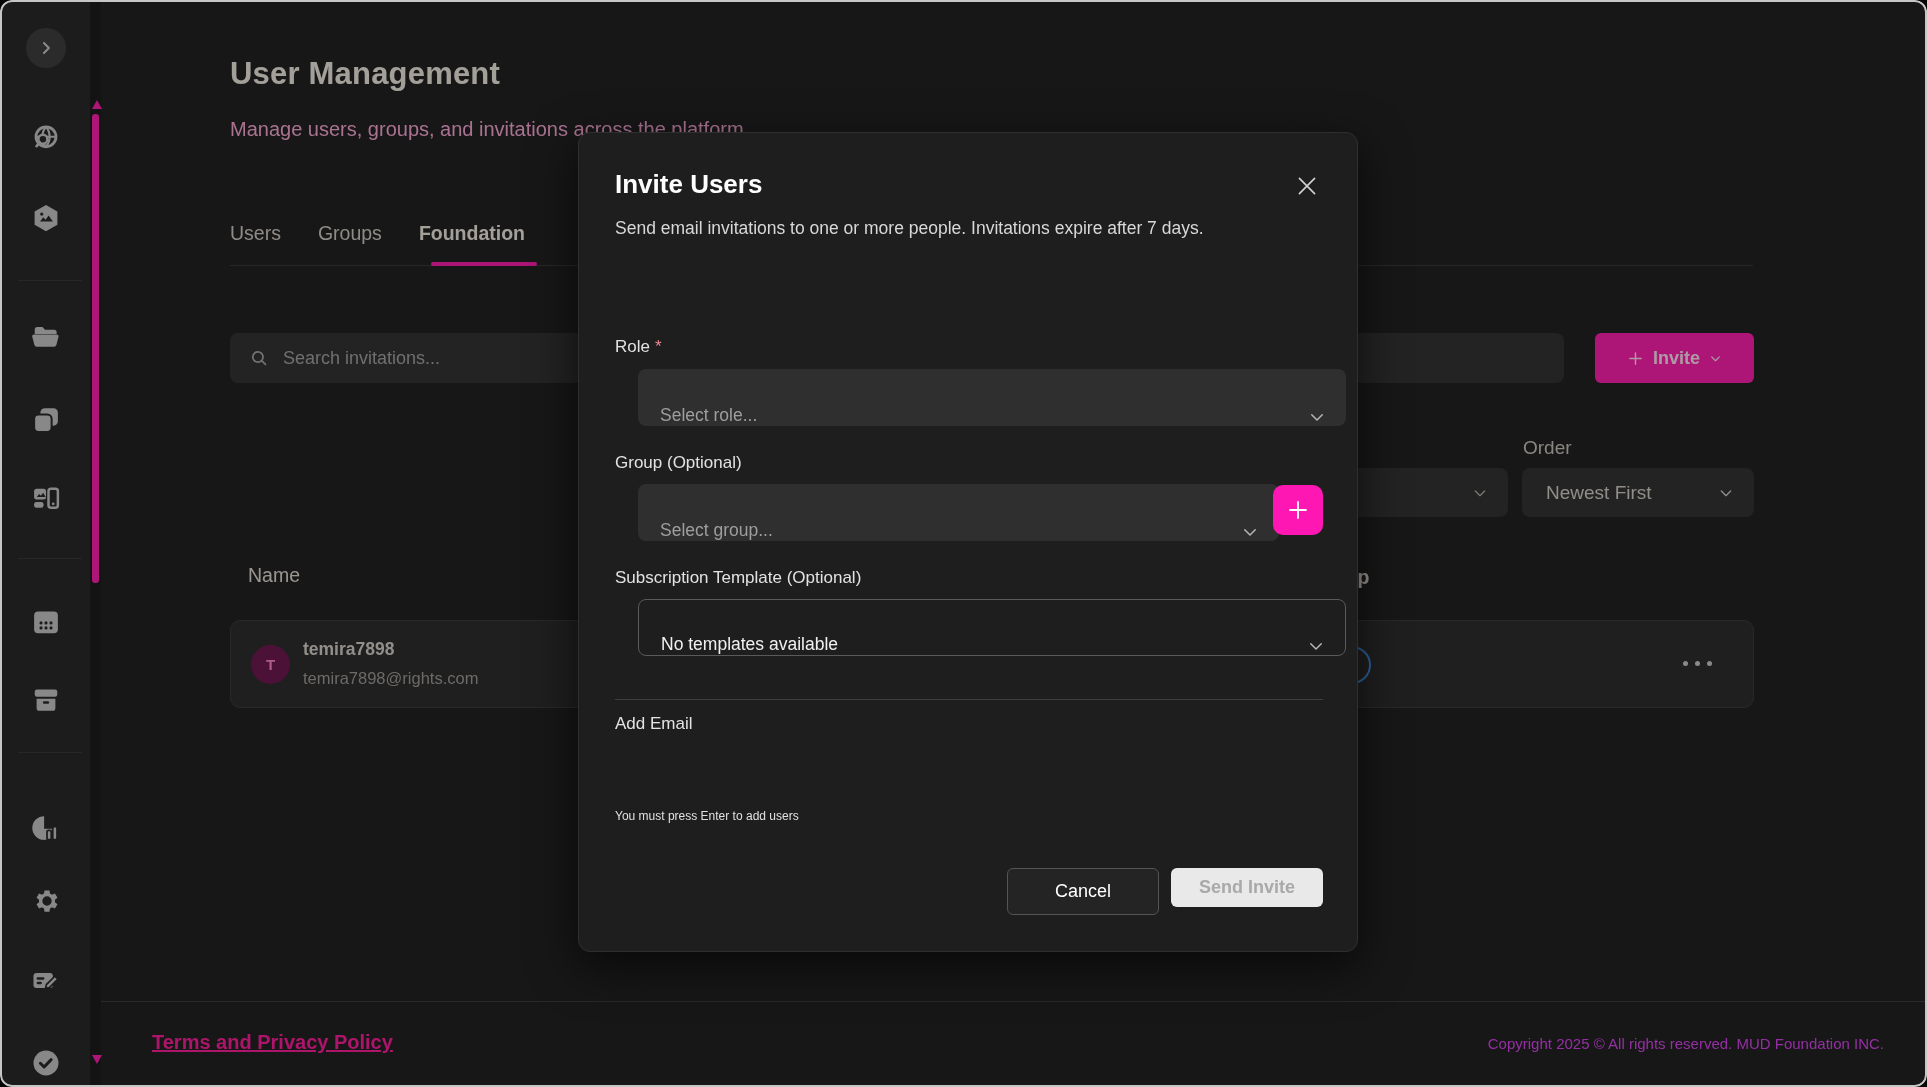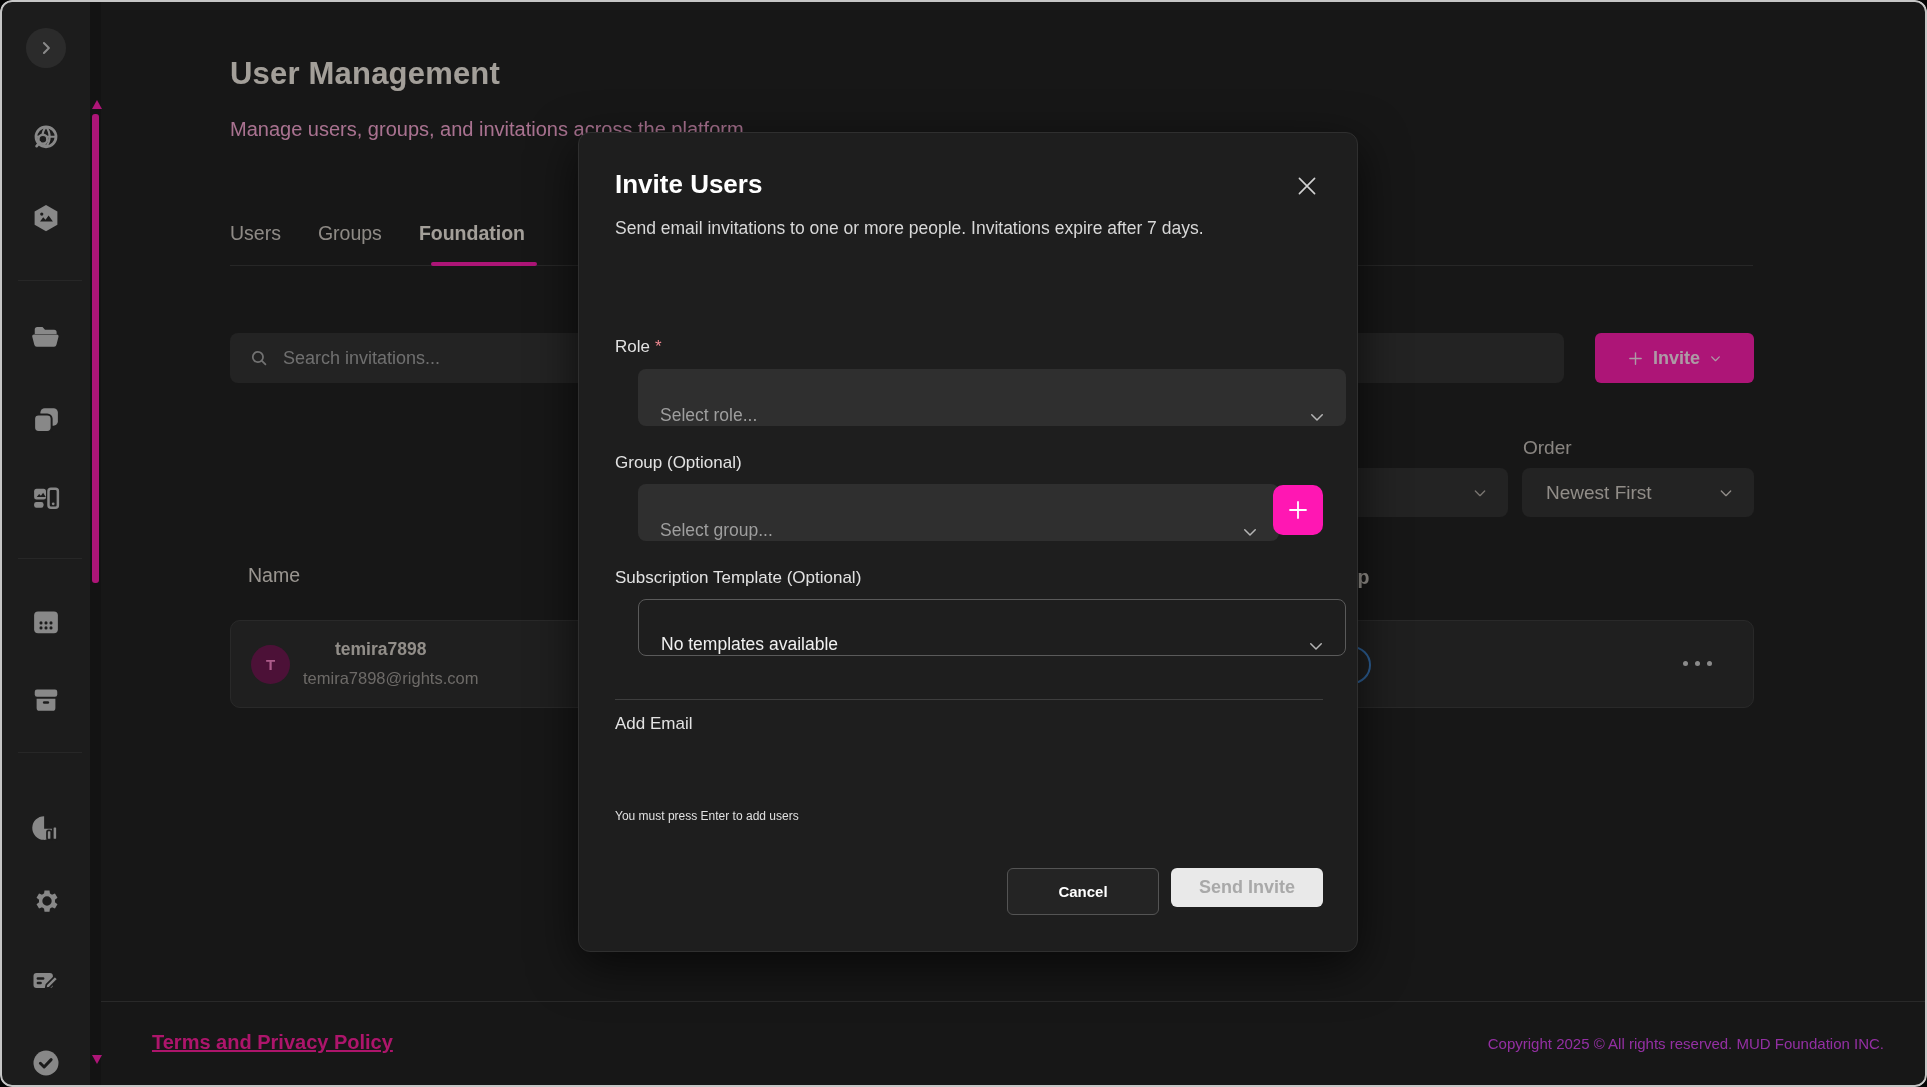--- a/index.html
+++ b/index.html
@@ -31,21 +31,21 @@
   .search-box input{flex:1;margin-left:12px;background:transparent;border:none;outline:none;font-size:18px;color:#e6e0d8;}
   .search-box input::placeholder{color:#a4a4a4;}
   .invite-btn{position:absolute;left:1494px;top:333px;width:159px;height:50px;border:none;border-radius:6px;background:#ff1fb0;color:#ffe4f3;font-size:18px;font-weight:bold;display:flex;align-items:center;justify-content:center;gap:9px;cursor:pointer;}
   .filter-partial{position:absolute;left:1139px;top:468px;width:268px;height:49px;background:#343434;border-radius:8px;display:flex;align-items:center;justify-content:flex-end;padding:0 20px;color:#b3ada6;cursor:pointer;}
   .order-label{position:absolute;left:1422px;top:437px;font-size:19px;color:#cbc5bf;}
   .order-select{position:absolute;left:1421px;top:468px;width:232px;height:49px;background:#343434;border-radius:8px;display:flex;align-items:center;justify-content:space-between;padding:0 20px 0 24px;font-size:19px;color:#d6d0c9;cursor:pointer;}
   .col-name{position:absolute;left:147px;top:564px;font-size:19.5px;font-weight:normal;color:#e2dcd4;}
   .col-group{position:absolute;left:1210px;top:566px;font-size:19.5px;font-weight:bold;color:#e2dcd4;}
   .row-card{position:absolute;left:129px;top:620px;width:1524px;height:88px;background:#2e2e2e;border:1px solid #3d3d3d;border-radius:10px;cursor:pointer;}
   .avatar{position:absolute;left:20px;top:24px;width:39px;height:39px;border-radius:50%;background:#701a52;color:#ff86cc;font-size:15px;font-weight:bold;display:flex;align-items:center;justify-content:center;}
-  .row-uname{position:absolute;left:72px;top:18px;font-size:17.5px;font-weight:bold;color:#d8d2cb;margin-left:32px;}
+  .row-uname{position:absolute;left:72px;top:18px;font-size:17.5px;font-weight:bold;color:#d8d2cb;}
   .row-email{position:absolute;left:72px;top:48px;font-size:16.5px;color:#a19d99;}
   .status-ring{position:absolute;left:1102px;top:25px;width:38px;height:38px;border:2.5px solid #448fe0;border-radius:50%;}
   .row-dots{position:absolute;left:1448px;top:36px;display:flex;gap:7px;background:none;border:none;cursor:pointer;padding:4px;}
   .row-dots span{width:5px;height:5px;border-radius:50%;background:#cccccc;display:block;}
   .footer-divider{position:absolute;left:0;right:0;top:1001px;height:1px;background:#3d3d3d;}
   .terms-link{position:absolute;left:51px;top:1031px;font-size:20px;font-weight:bold;color:#ff1f9e;text-decoration:underline;cursor:pointer;}
   .copyright{position:absolute;right:43px;top:1035px;font-size:15px;color:#d946ef;}
 
   
   .overlay{position:absolute;inset:0;background:rgba(0,0,0,0.32);z-index:10;}
@@ -58,21 +58,21 @@
   .m-select{position:absolute;left:36px;width:708px;height:57px;background:#2f2f2f;border-radius:8px;display:flex;align-items:flex-end;justify-content:space-between;padding:0 20px 0 22px;font-size:17.5px;color:#9e9e9e;cursor:pointer;margin-left:23px;}
   .m-select .chev{color:#b5b5b5;}
   .sel-role{top:236px;}
   .sel-group{top:351px;width:641px;}
   .sel-template{top:466px;background:transparent;border:1px solid #5a5a5a;color:#f0f0f0;}
   .plus-btn{position:absolute;left:694px;top:352px;width:50px;height:50px;border:none;border-radius:10px;background:#ff17b3;color:#ffffff;cursor:pointer;display:flex;align-items:center;justify-content:center;padding:0;}
   .m-divider{position:absolute;left:36px;top:566px;width:708px;height:1px;background:#3e3e3e;}
   .email-input{position:absolute;left:36px;top:612px;width:708px;height:56px;background:#2f2f2f;border:none;border-radius:8px;padding:0 22px;font-size:17.5px;color:#eeeeee;outline:none;}
   .email-input::placeholder{color:#9e9e9e;}
   .helper{position:absolute;left:36px;top:676px;margin:0;font-size:12px;color:#e0e0e0;}
-  .btn-cancel{position:absolute;left:428px;top:735px;width:152px;height:47px;border-radius:6px;background:#242424;border:1px solid #545454;color:#ffffff;font-size:15px;font-weight:bold;cursor:pointer;}
+  .btn-cancel{position:absolute;left:428px;top:735px;width:152px;height:47px;border-radius:6px;background:#242424;border:1px solid #545454;color:#ffffff;font-size:18px;font-weight:normal;cursor:pointer;}
   .btn-send{position:absolute;left:592px;top:735px;width:152px;height:39px;border-radius:6px;background:#e9e9e9;border:none;color:#a9a9a9;font-size:18px;font-weight:bold;cursor:default;}
 </style>
 </head>
 <body>
 
 <div class="screen">
 
   <aside class="sidebar">
     <button class="collapse-btn">
       <svg width="20" height="20" viewBox="0 0 24 24" fill="none" stroke="currentColor" stroke-width="2.4" stroke-linecap="round" stroke-linejoin="round">

